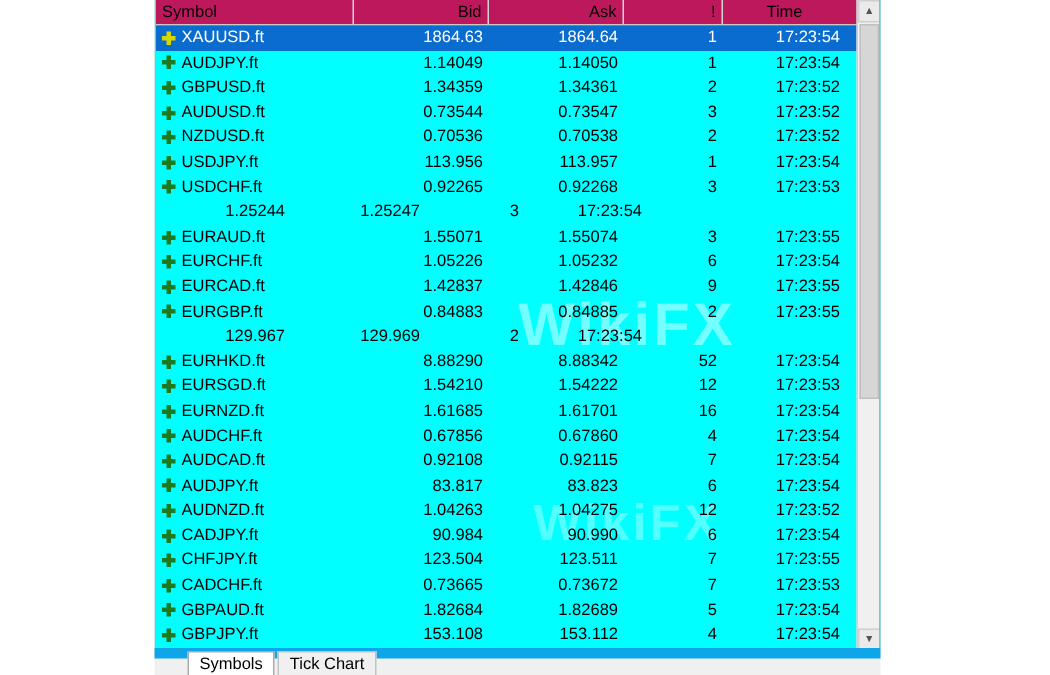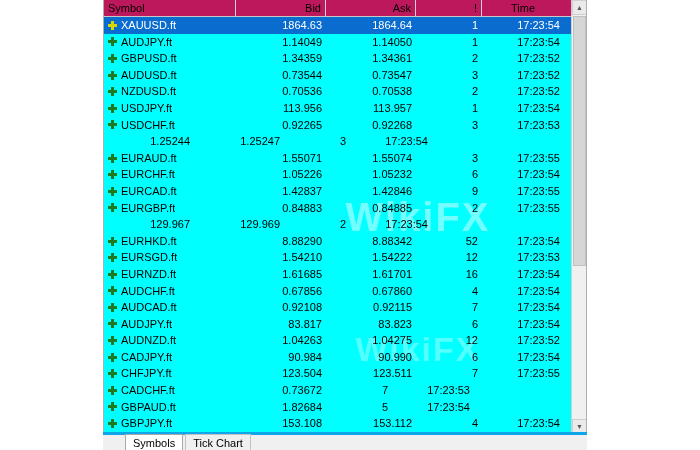--- a/index.html
+++ b/index.html
@@ -173,21 +173,21 @@
     box-sizing: border-box;
   }
   
   .tabbar {
     position: absolute;
     left: 103px;
     bottom: 0px;
     width: 484px;
     height: 18px;
     background: #f0f0f0;
-    border-top: 3px solid #0ea5e9;
+    border-top: 7px solid #0ea5e9;
     box-sizing: border-box;
     display: flex;
     align-items: flex-end;
     z-index: 9;
     padding-left: 22px;
   }
   .tab {
     font-size: 11px;
     color: #000;
     padding: 2px 7px 2px 7px;
@@ -455,30 +455,32 @@
           <div class="cell c-bid">123.504</div>
           <div class="cell c-ask">123.511</div>
           <div class="cell c-excl">7</div>
           <div class="cell c-time">17:23:55</div>
         </div>
         <div class="row">
           <div class="cell c-symbol">
             <span class="sym-icon"></span>
             <span class="sym-label">CADCHF.ft</span>
           </div>
+          <div class="cell c-bid">0.73665</div>
           <div class="cell c-ask">0.73672</div>
           <div class="cell c-excl">7</div>
           <div class="cell c-time">17:23:53</div>
         </div>
         <div class="row">
           <div class="cell c-symbol">
             <span class="sym-icon"></span>
             <span class="sym-label">GBPAUD.ft</span>
           </div>
           <div class="cell c-bid">1.82684</div>
+          <div class="cell c-ask">1.82689</div>
           <div class="cell c-excl">5</div>
           <div class="cell c-time">17:23:54</div>
         </div>
         <div class="row">
           <div class="cell c-symbol">
             <span class="sym-icon"></span>
             <span class="sym-label">GBPJPY.ft</span>
           </div>
           <div class="cell c-bid">153.108</div>
           <div class="cell c-ask">153.112</div>

